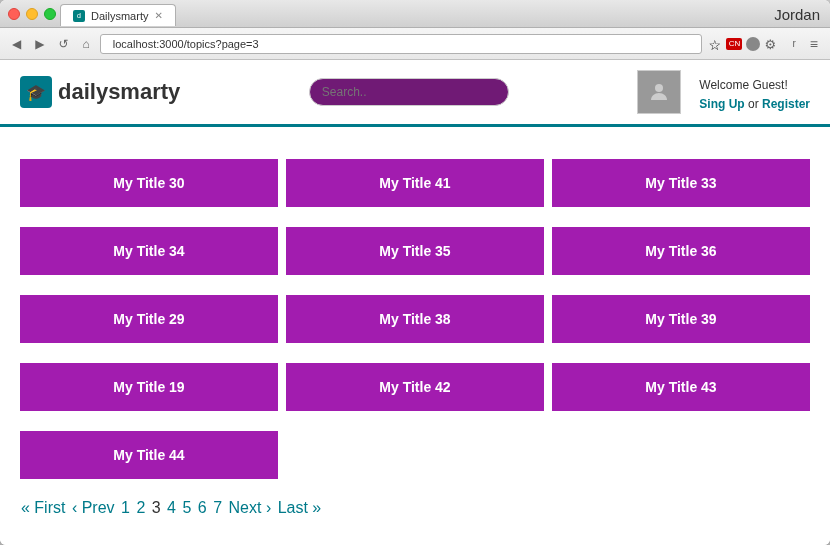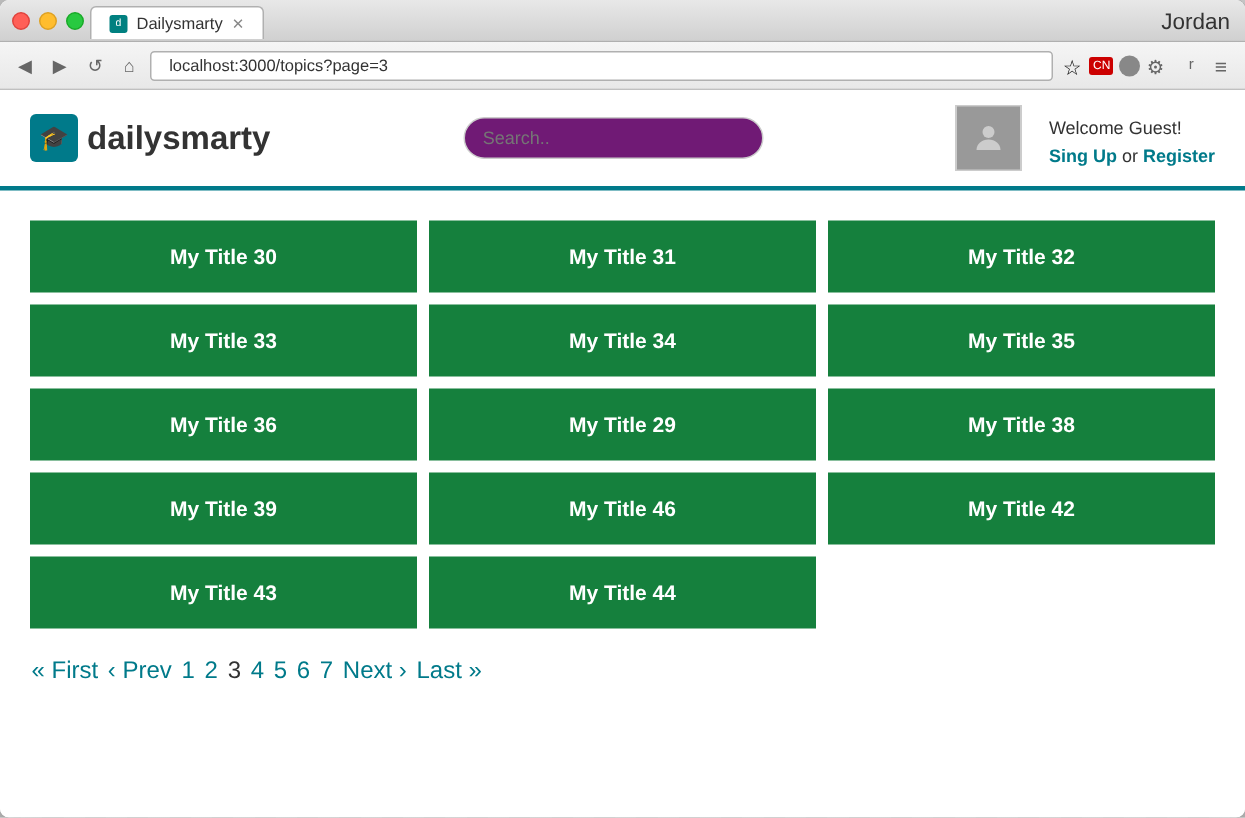--- a/index.html
+++ b/index.html
@@ -237,29 +237,30 @@
     }
 
     .topics-grid {
       display: grid;
       grid-template-columns: repeat(3, 1fr);
       gap: 8px;
       margin-bottom: 20px;
     }
 
     .topic-btn {
-      background: #15803d;
+      background: #a21caf;
       color: #fff;
       border: none;
       padding: 16px 10px;
       font-size: 14px;
       font-weight: bold;
       cursor: pointer;
       text-align: center;
       border-radius: 0;
+      margin-top: 12px;
     }
 
     
     .pagination {
       font-size: 16px;
       color: #007a8a;
     }
 
     .pagination a {
       color: #007a8a;
@@ -330,30 +331,29 @@
           <span>Welcome Guest!</span><br>
           <a href="#">Sing Up</a><span> or </span><a href="#">Register</a>
         </div>
       </div>
     </div>
 
     <div class="topics-section">
       <div class="topics-grid" id="topics-grid">
 
       <button class="topic-btn">My Title 30</button>
-          <button class="topic-btn">My Title 31</button>
-          <button class="topic-btn">My Title 32</button>
+          <button class="topic-btn">My Title 41</button>
           <button class="topic-btn">My Title 33</button>
           <button class="topic-btn">My Title 34</button>
           <button class="topic-btn">My Title 35</button>
           <button class="topic-btn">My Title 36</button>
           <button class="topic-btn">My Title 29</button>
           <button class="topic-btn">My Title 38</button>
           <button class="topic-btn">My Title 39</button>
-          <button class="topic-btn">My Title 46</button>
+          <button class="topic-btn">My Title 19</button>
           <button class="topic-btn">My Title 42</button>
           <button class="topic-btn">My Title 43</button>
           <button class="topic-btn">My Title 44</button>
         </div>
 
       <div class="pagination" id="pagination-container"><a href="#">« First</a> <a href="#">‹ Prev</a> <a href="#">1</a> <a href="#">2</a> <span class="current-page">3</span> <a href="#">4</a> <a href="#">5</a> <a href="#">6</a> <a href="#">7</a> <a href="#">Next ›</a> <a href="#">Last »</a></div>
     </div>
 
   </div>
 </div>

